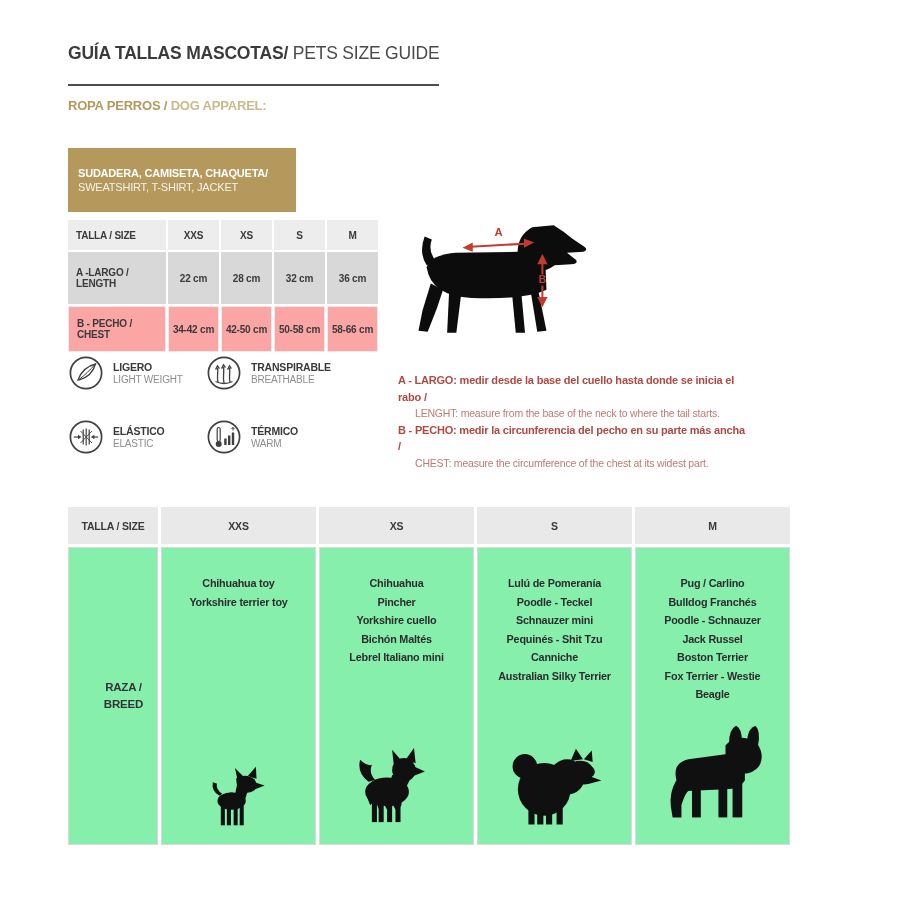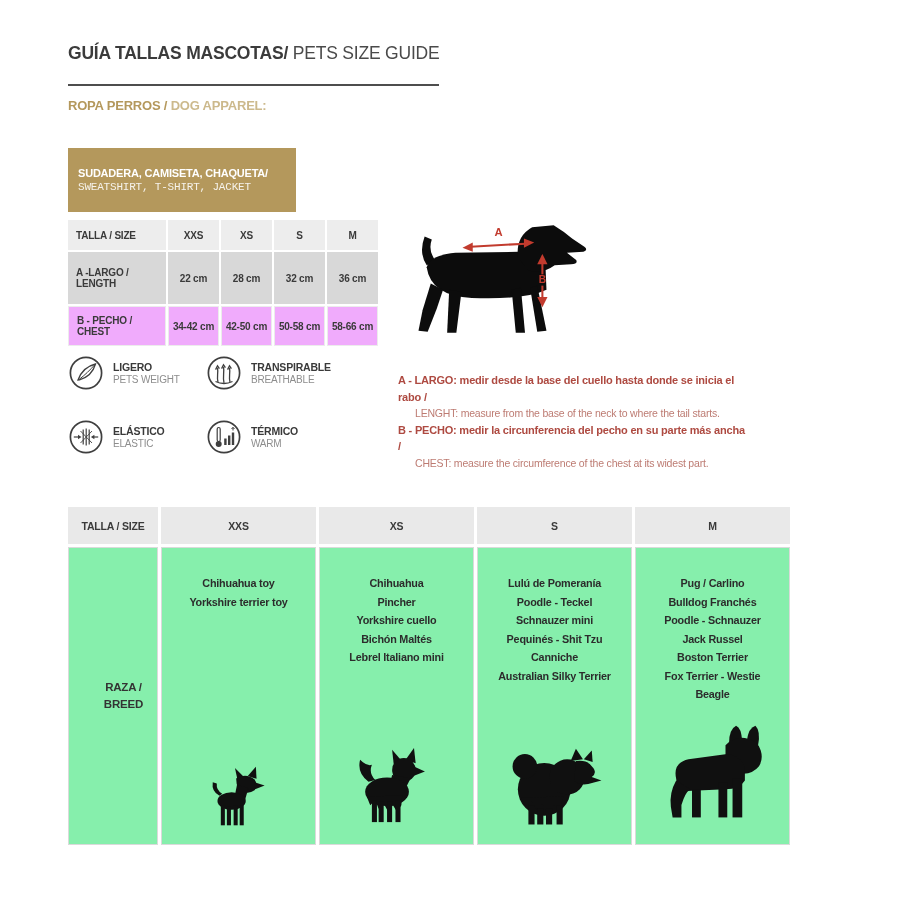--- a/index.html
+++ b/index.html
@@ -11,29 +11,29 @@
   .title{position:absolute;left:68px;top:43px;font-size:17.5px;font-weight:bold;
          color:#3b3b3b;padding-bottom:20px;border-bottom:2px solid #4e4e4e;display:inline-block;}
   .title .en{font-weight:normal;color:#4a4a4a;}
   .subtitle{position:absolute;left:68px;top:98px;font-size:13px;font-weight:bold;color:#b4985c;}
   .subtitle .en{color:#ccb98c;}
 
   
   .banner{position:absolute;left:68px;top:148px;width:208px;background:#b4985c;
           color:#fff;padding:18px 10px;line-height:14px;}
   .banner .l1{font-size:11px;font-weight:bold;}
-  .banner .l2{font-size:11px;color:rgba(255,255,255,0.88);font-family:Liberation Mono, monospace;}
+  .banner .l2{font-size:11px;color:rgba(255,255,255,0.88);}
 
   
   .size-table{position:absolute;left:68px;top:220px;display:grid;
               grid-template-columns:98px 51px 51px 51px 51px;gap:2px;font-size:10px;font-weight:bold;}
   .size-table .cell{display:flex;align-items:center;justify-content:center;box-sizing:border-box;}
   .size-table .hd{background:#ededed;height:30px;}
   .size-table .ra{background:#d8d8d8;height:52px;}
-  .size-table .rb{background:#f0abfc;height:40px;border:1px solid #ececec;}
+  .size-table .rb{background:#fca5a5;height:46px;border:1px solid #ececec;}
   .size-table .lbl{justify-content:flex-start;padding-left:8px;}
 
   
   .measure{position:absolute;left:412px;top:216px;}
 
   
   .features{position:absolute;left:68px;top:355px;display:grid;
             grid-template-columns:138px 175px;row-gap:28px;}
   .feature{display:flex;align-items:center;gap:9px;}
   .feature .txt .es{font-size:10.5px;font-weight:bold;color:#3a3a3a;line-height:13px;}
@@ -121,21 +121,21 @@
   <div class="features">
 
     <div class="feature">
       <svg width="36" height="36" viewBox="0 0 36 36">
         <circle cx="18" cy="18" r="15.6" fill="none" stroke="#3f3f3f" stroke-width="1.7"></circle>
         <path d="M10 25 C13.5 15.5 20 10.8 27.5 9 C25 17.5 18.5 22.8 11.5 24.8 Z" fill="none" stroke="#3f3f3f" stroke-width="1.3"></path>
         <path d="M11 24.5 C17 20 22 15 26.5 10" fill="none" stroke="#3f3f3f" stroke-width="1"></path>
       </svg>
       <div class="txt">
         <div class="es">LIGERO</div>
-        <div class="en">PETS WEIGHT</div>
+        <div class="en">LIGHT WEIGHT</div>
       </div>
     </div>
 
     <div class="feature">
       <svg width="36" height="36" viewBox="0 0 36 36">
         <circle cx="18" cy="18" r="15.6" fill="none" stroke="#3f3f3f" stroke-width="1.7"></circle>
         <g fill="none" stroke="#3f3f3f" stroke-width="1.3">
           <path d="M12 27 C10.5 22 12.5 18 11.5 13"></path>
           <path d="M9.6 14.6 L11.5 10.8 L13.4 13.6"></path>
           <path d="M18 27.8 C16.5 22 18.5 17 17.5 12"></path>

